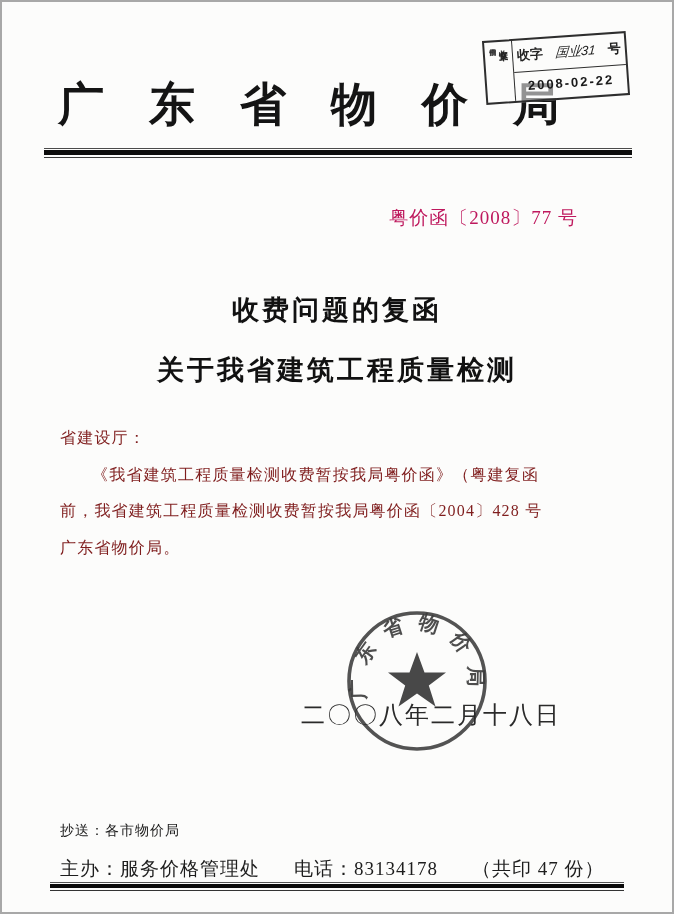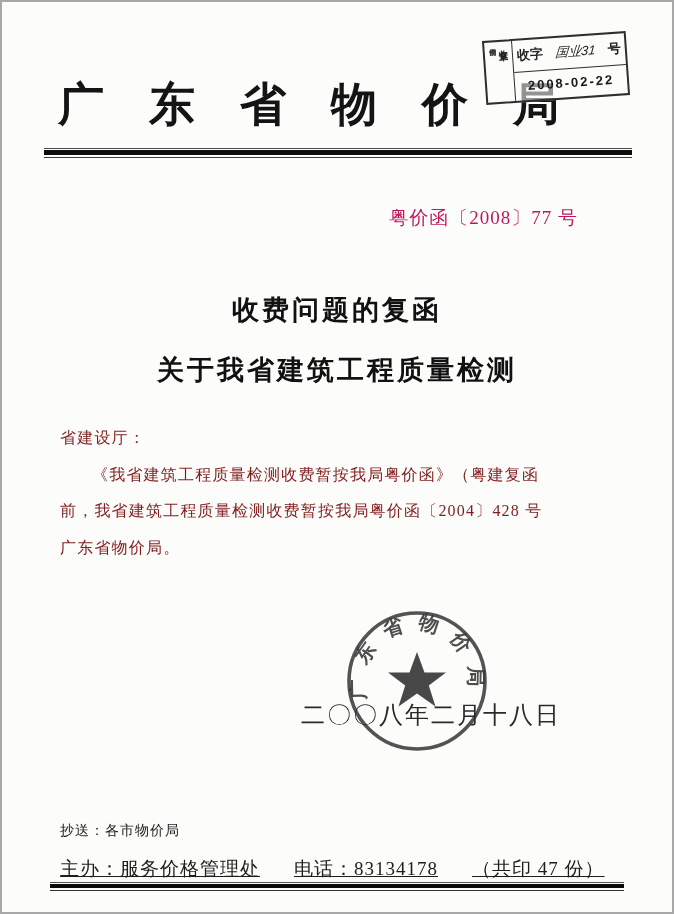--- a/index.html
+++ b/index.html
@@ -92,21 +92,21 @@
   }
 
   
   .footer-cc{
     position:absolute;left:58px;top:820px;
     font-size:14px;letter-spacing:1px;color:#1d1d1d;
   }
   .footer-main{
     position:absolute;left:58px;right:60px;top:854px;
     font-size:19px;letter-spacing:1px;color:#1d1d1d;
-    display:flex;white-space:nowrap;text-decoration:underline;
+    display:flex;white-space:nowrap;
   }
   .footer-main .f-phone{margin-left:34px;}
   .footer-main .f-copies{margin-left:34px;}
   .foot-rule{position:absolute;left:48px;right:48px;top:880px;}
   .foot-rule .r-thin-top{height:1px;background:#555;}
   .foot-rule .r-thick{height:4px;background:#0a0a0a;margin-top:1px;}
   .foot-rule .r-thin-bot{height:1px;background:#333;margin-top:2px;}
 </style>
 </head>
 <body>

